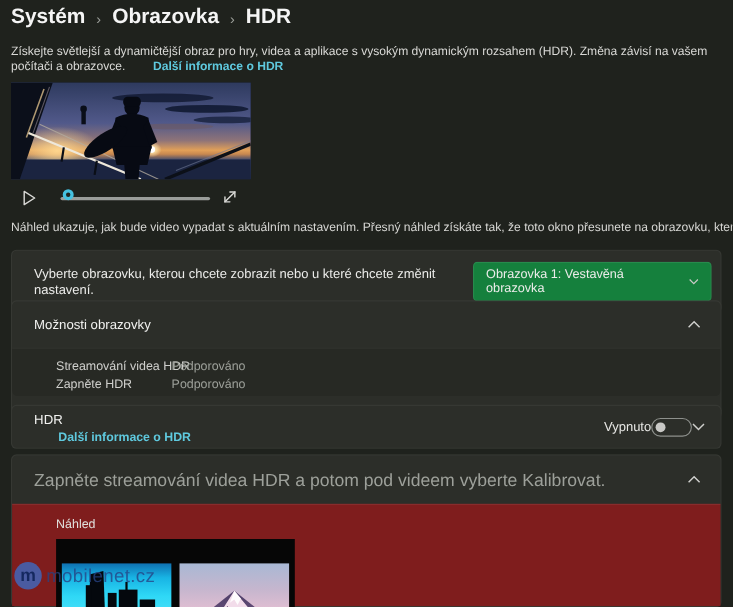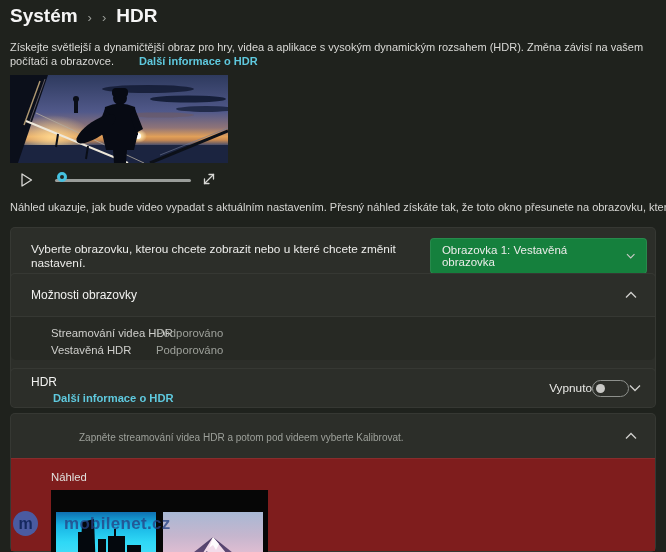--- a/index.html
+++ b/index.html
@@ -29,50 +29,51 @@
   
   .note { position:absolute; left:10px; top:201px; width:656px; font-size:11px; color:#d6d6d3; white-space:nowrap; overflow:hidden; }
   
   .card { position:absolute; left:10px; width:646px; background:#2c2e29; border:1px solid rgba(255,255,255,0.05); border-radius:5px; }
   .card1 { top:227px; height:58px; display:flex; align-items:center; justify-content:space-between; padding:0 8px 0 20px; }
   .card1-label { font-size:11.8px; color:#ececea; }
   .dropdown { display:flex; align-items:center; gap:13px; background:#15803d; border:1px solid rgba(255,255,255,0.08); border-radius:4px; padding:5px 11px; font-size:11.5px; color:#ececea; cursor:pointer; }
   .card2 { top:273px; height:108px; }
   .card-header { height:42px; display:flex; align-items:center; justify-content:space-between; padding:0 18px 0 20px; cursor:pointer; }
   .card-title { font-size:12px; color:#f2f2f0; }
-  .card-sub { font-size:10px; color:#9da09a; margin-top:3px;margin-left:48px; }
+  .card-sub { font-size:16px; color:#9da09a; margin-top:3px; }
   .card2-body { border-top:1px solid rgba(255,255,255,0.07); background:#272924; height:44px; border-radius:0 0 5px 5px; padding:7px 0 0 40px; }
   .opt-row { display:flex; height:17px; align-items:center; font-size:11.3px; }
   .opt-label { width:105px; color:#cfcfcc; white-space:nowrap; }
   .opt-value { color:#9da09a; }
   .card3 { top:368px; height:40px; display:flex; align-items:center; justify-content:space-between; padding:0 14px 0 20px; }
   .hdr-left .card-title { font-size:12px; }
   .hdr-link { font-size:11.2px; display:block; margin-top:2px; }
   .toggle-group { display:flex; align-items:center; gap:0; }
   .state-label { font-size:11.8px; color:#e8e8e5; }
   .toggle { position:relative; width:37px; height:17px; border:1px solid #8d908c; border-radius:9px; cursor:pointer; }
   .toggle .knob { position:absolute; left:3px; top:3px; width:9px; height:9px; border-radius:50%; background:#c9c9c6; }
   .card4 { top:413px; height:139px; }
   .card4 .card-header { height:44px; }
   .card4-body { border-top:1px solid rgba(255,255,255,0.07); background:#7f1d1d; height:93px; padding:8px 0 0 40px; }
   .preview-label { font-size:11.3px; color:#e0e0dd; }
   .preview-box { margin-top:5px; width:217px; height:80px; background:#060606; padding:22px 0 0 5px; display:flex; gap:7px; }
   .preview-img { width:100px; height:60px; }
   
   .watermark { position:absolute; left:13px; top:511px; display:flex; align-items:center; gap:4px; z-index:6; }
   .wm-logo { width:25px; height:25px; border-radius:50%; background:rgba(62,105,190,0.82); color:rgba(18,38,92,0.95); font-size:16px; font-weight:700; display:flex; align-items:center; justify-content:center; }
-  .wm-text { font-size:17px; font-weight:700; color:rgba(38,66,132,0.78); letter-spacing:0.3px;margin-left:22px; }
+  .wm-text { font-size:17px; font-weight:400; color:rgba(38,66,132,0.78); letter-spacing:0.3px; }
   svg { display:block; }
 </style>
 </head>
 <body>
 
 <div class="breadcrumb">
   <span class="crumb">Systém</span>
   <span class="sep">›</span>
+  <span class="crumb">Obrazovka</span>
   <span class="sep">›</span>
   <span class="crumb">HDR</span>
 </div>
 
 <div class="intro">
   <span>Získejte světlejší a dynamičtější obraz pro hry, videa a aplikace s vysokým dynamickým rozsahem (HDR). Změna závisí na vašem počítači a obrazovce.</span>
   <a class="link" href="#">Další informace o HDR</a>
 </div>
 
 <div class="video-thumb">
@@ -171,21 +172,21 @@
     <svg width="12" height="8" viewBox="0 0 12 8">
         <polyline points="1,6.5 6,1.5 11,6.5" fill="none" stroke="#cfcfcc" stroke-width="1.3"></polyline>
       </svg>
   </div>
   <div class="card2-body">
     <div class="opt-row">
       <span class="opt-label">Streamování videa HDR</span>
       <span class="opt-value">Podporováno</span>
     </div>
     <div class="opt-row">
-      <span class="opt-label">Vestavěná HDR</span>
+      <span class="opt-label">Zapněte HDR</span>
       <span class="opt-value">Podporováno</span>
     </div>
   </div>
 </div>
 
 <div class="card card3">
   <div class="hdr-left">
     <span class="card-title">HDR</span>
     <a class="link hdr-link" href="#">Další informace o HDR</a>
   </div>

